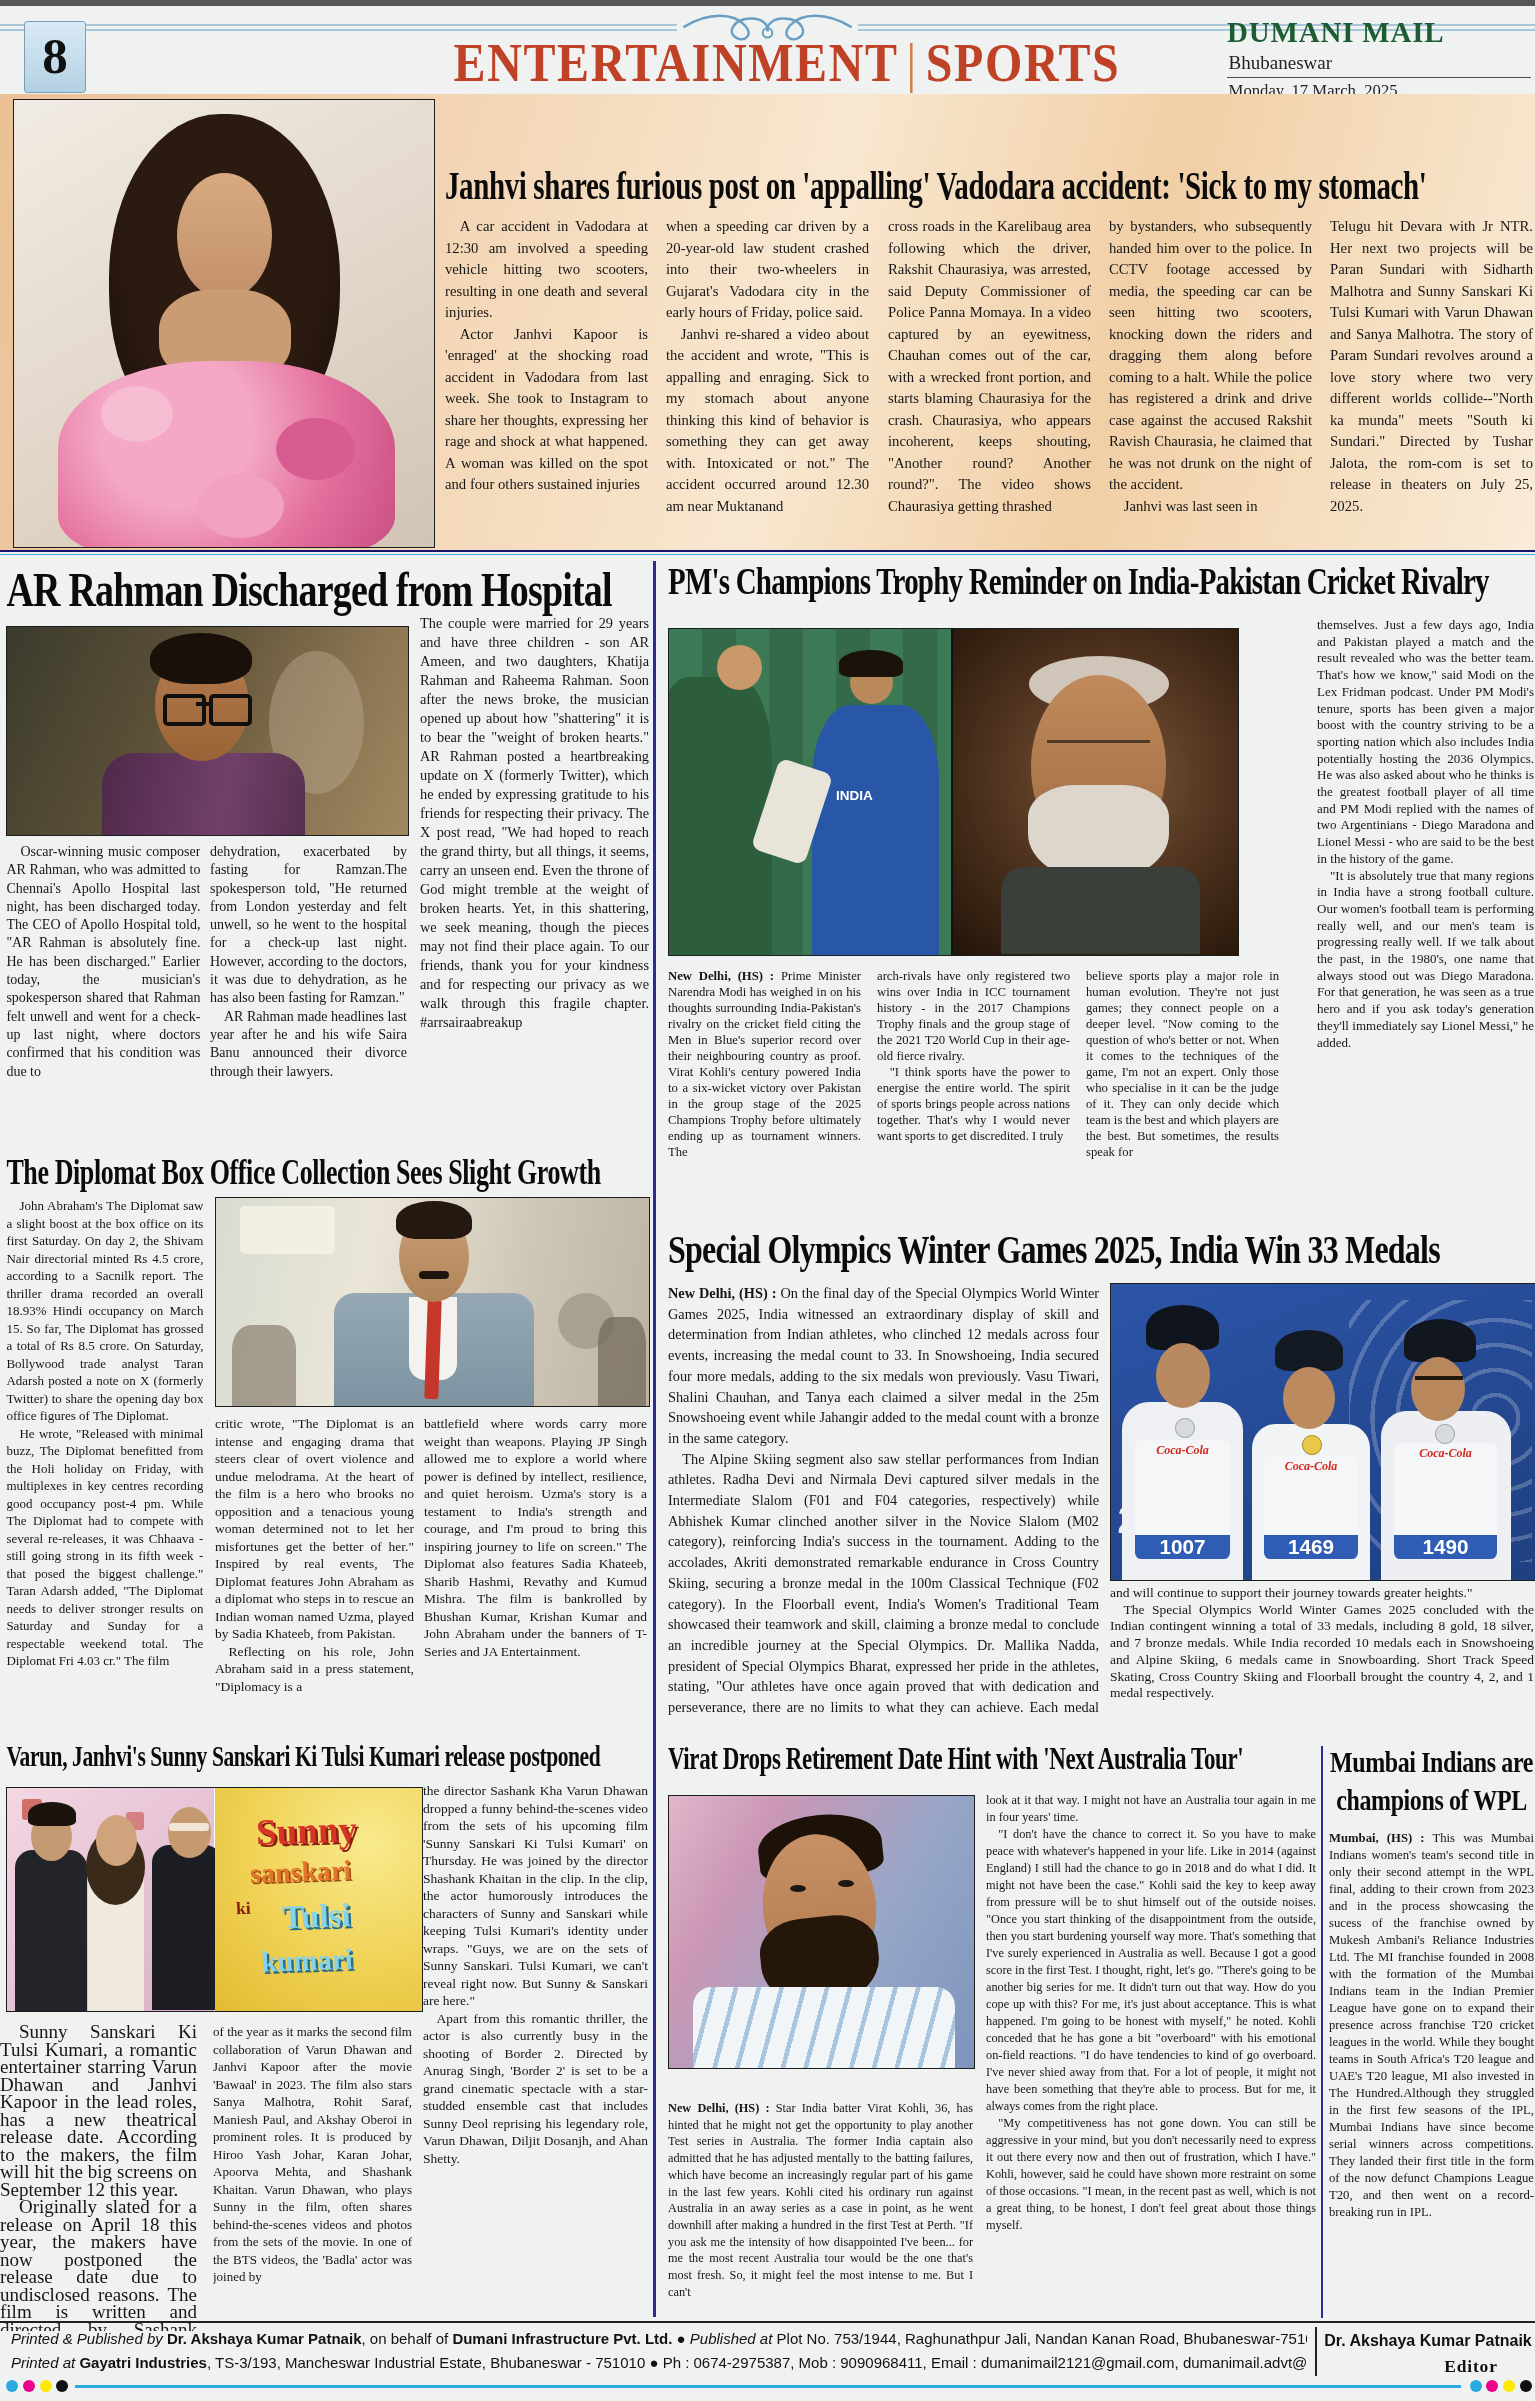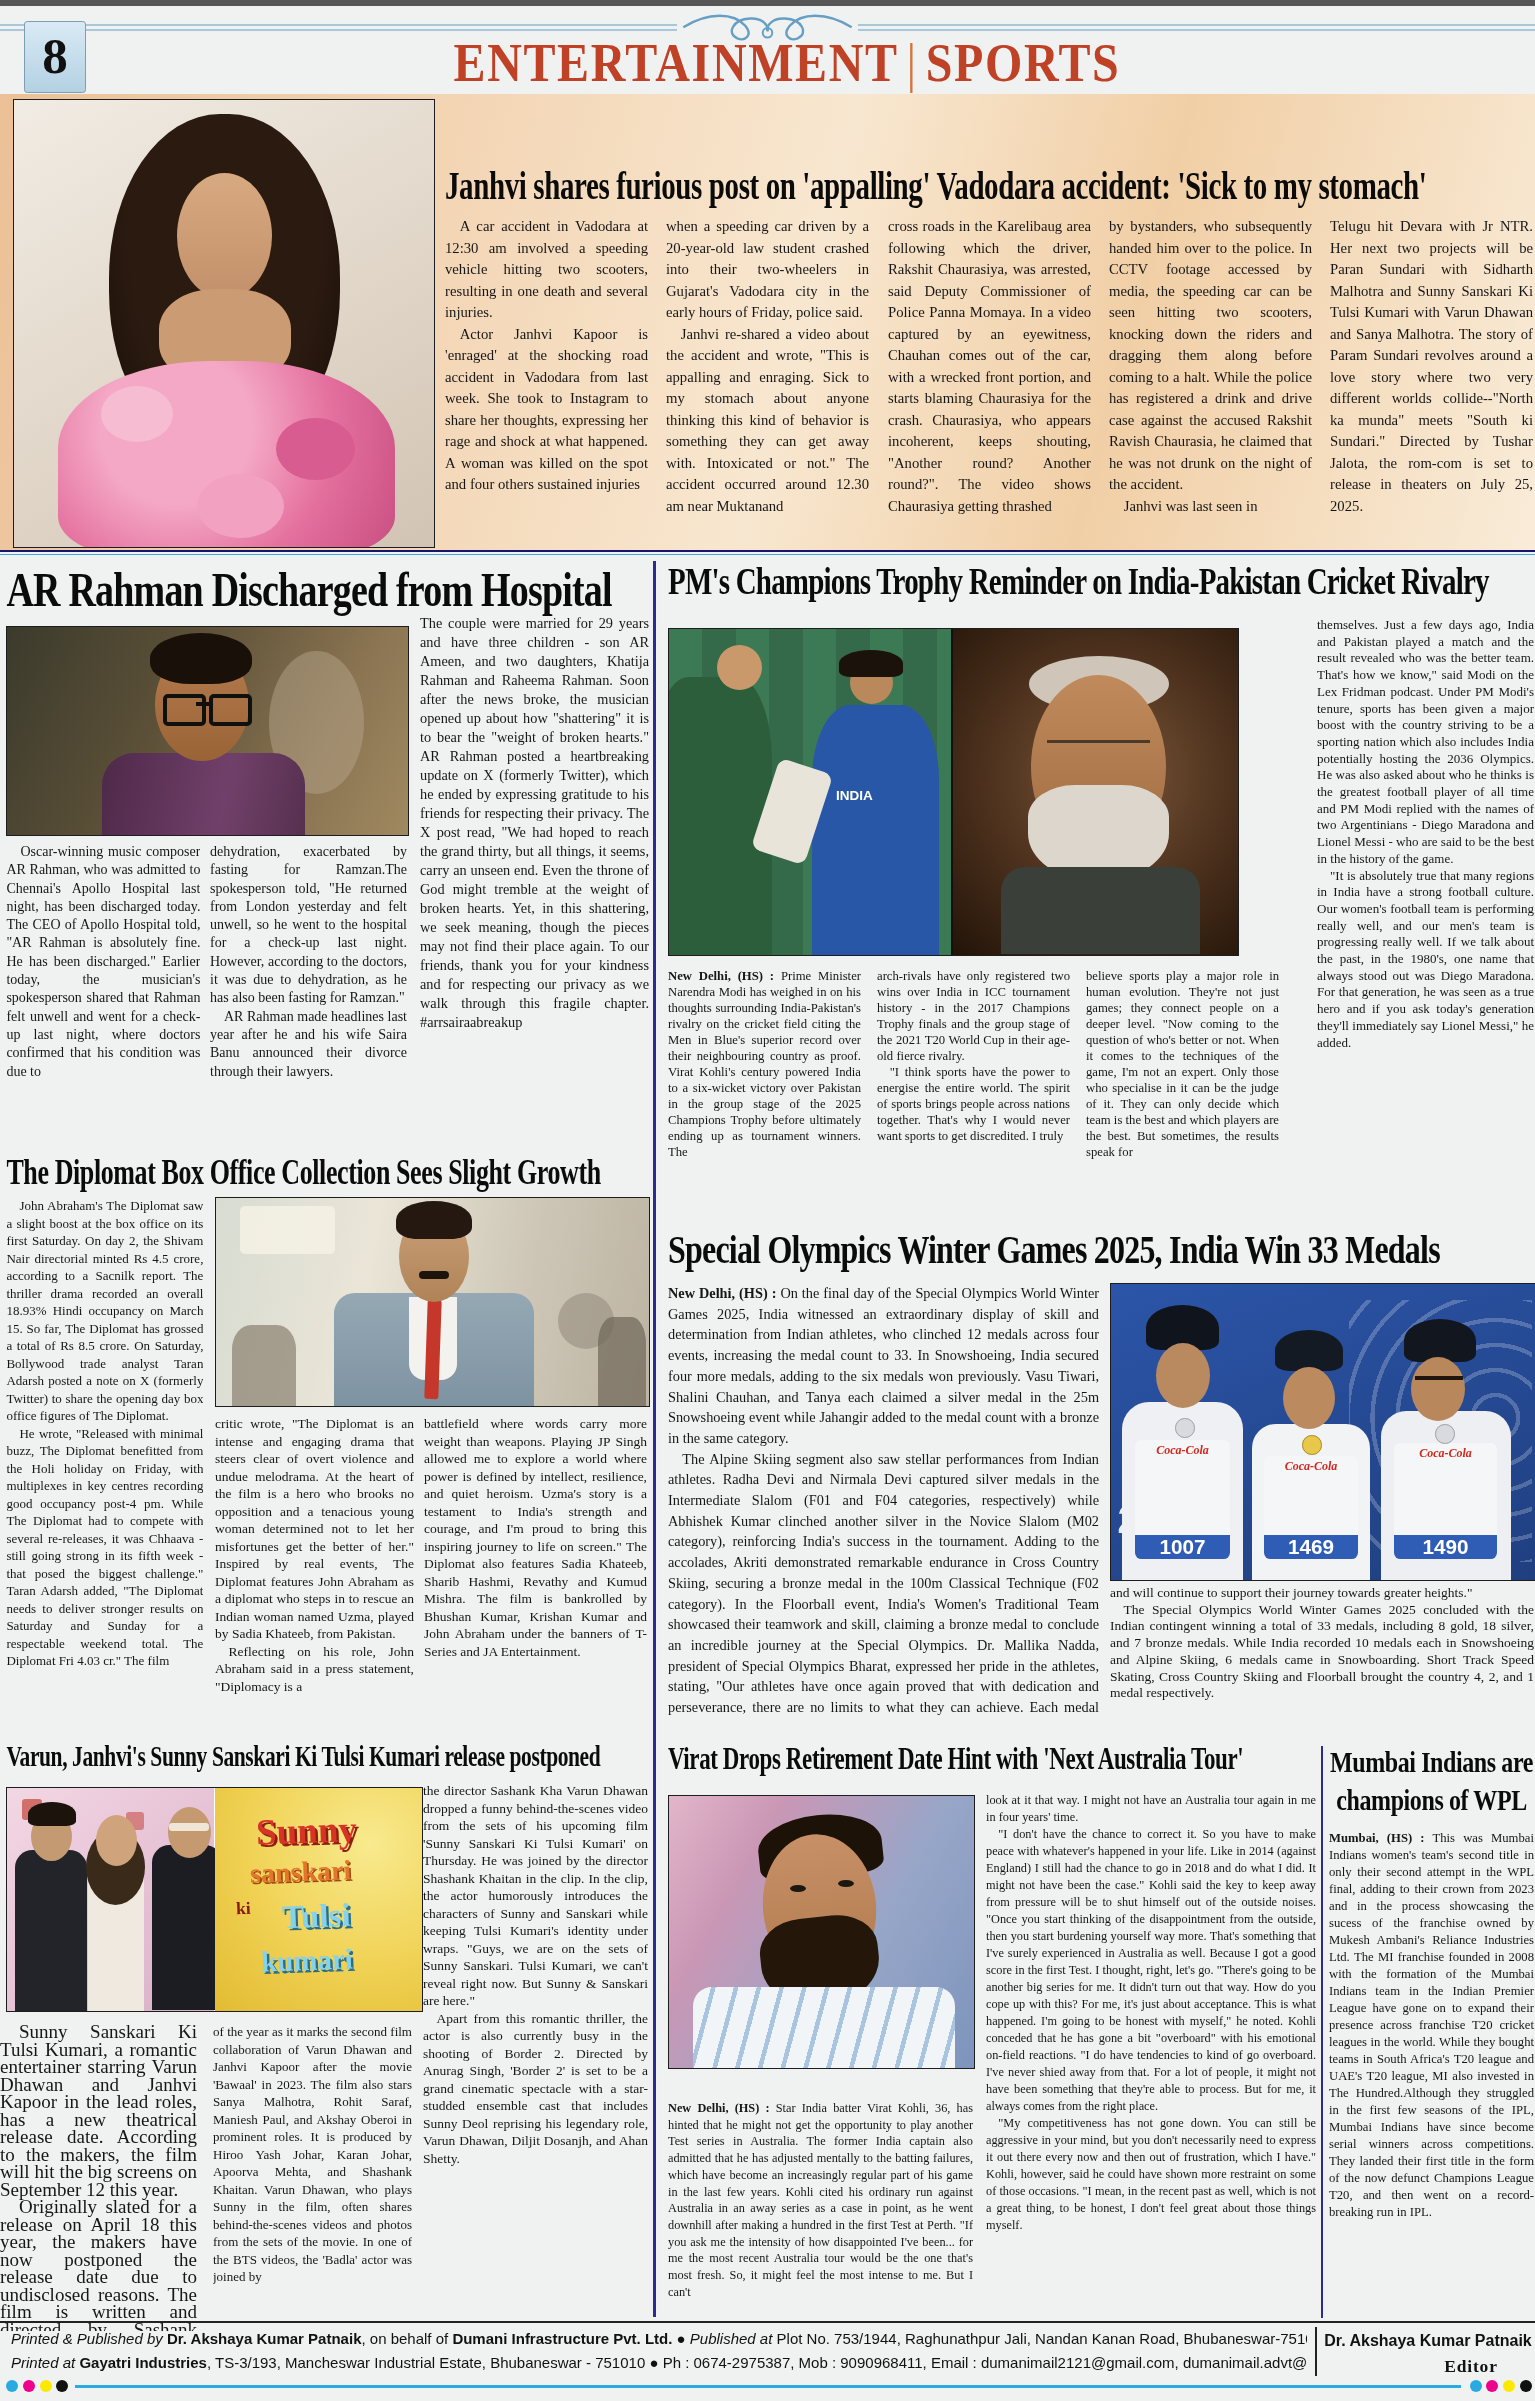--- a/index.html
+++ b/index.html
@@ -43,20 +43,25 @@
   <div class="abs" style="left:677px;top:8px;width:181px;height:38px;background:#f0f2f1;text-align:center;">
     <svg width="181" height="37" viewBox="0 0 228 46">
       <path d="M8 24 C40 4 72 6 86 22 C96 34 86 42 76 38 C62 32 70 14 92 13 C108 12 116 22 114 29" stroke="#679fc4" fill="none" stroke-width="3"></path>
       <path d="M220 24 C188 4 156 6 142 22 C132 34 142 42 152 38 C166 32 158 14 136 13 C120 12 112 22 114 29" stroke="#679fc4" fill="none" stroke-width="3"></path>
       <circle cx="114" cy="31" r="6" fill="none" stroke="#679fc4" stroke-width="2.5"></circle>
     </svg>
   </div>
 
   <div class="pagenum"><span>8</span></div>
   <div class="mast-title"><span>ENTERTAINMENT</span><span class="divider">|</span><span>SPORTS</span></div>
+  <div class="mast-right">
+    <div class="paper-name">DUMANI MAIL</div>
+    <div class="mast-city">Bhubaneswar</div>
+    <div class="mast-date">Monday, 17 March, 2025</div>
+  </div>
 
   <div class="lead-bg"></div>
 
   <div class="photo" style="left:12.7px;top:99px;width:420px;height:447px;background:linear-gradient(150deg,#f1ece4 0%,#e4dacd 45%,#d2c4b4 100%);">
     <div class="shape" style="left:95px;top:14.3px;width:231px;height:342px;border-radius:48%;background:radial-gradient(ellipse at 50% 35%,#2b1a10 58%,#170e08 100%);"></div>
     <div class="shape" style="left:163px;top:73px;width:95px;height:126px;border-radius:50%;background:linear-gradient(#d8aa81,#c2906a);"></div>
     <div class="shape" style="left:145px;top:189px;width:132px;height:95px;border-radius:42%;background:#cb9b73;"></div>
     <div class="shape" style="left:44px;top:261px;width:337px;height:194px;border-radius:45% 45% 20% 20%;background:radial-gradient(circle at 35% 35%,#f4a8c5 0 30%,#e4709e 62%,#c74e81 100%);"></div>
     <div class="shape" style="left:87px;top:286px;width:72px;height:56px;border-radius:50%;background:#f6bcd2;"></div>
     <div class="shape" style="left:262px;top:318px;width:79px;height:62px;border-radius:50%;background:#d85c90;"></div>

